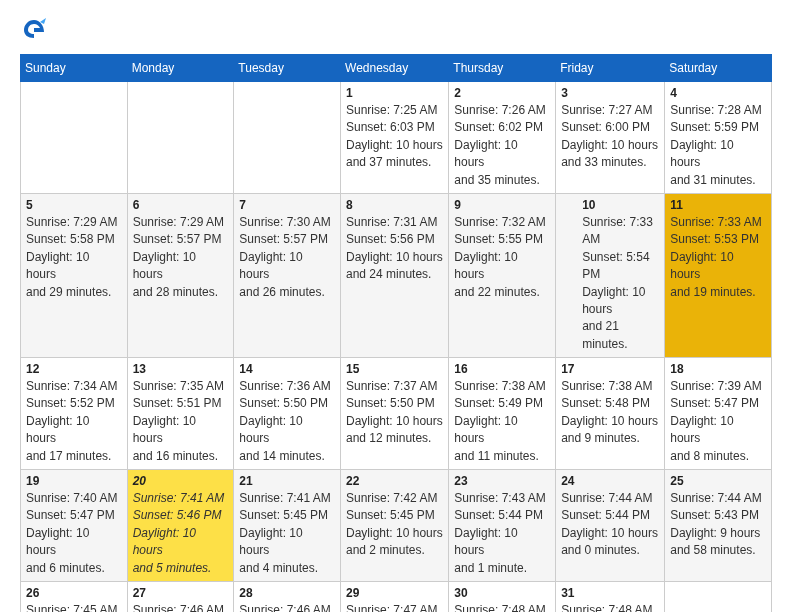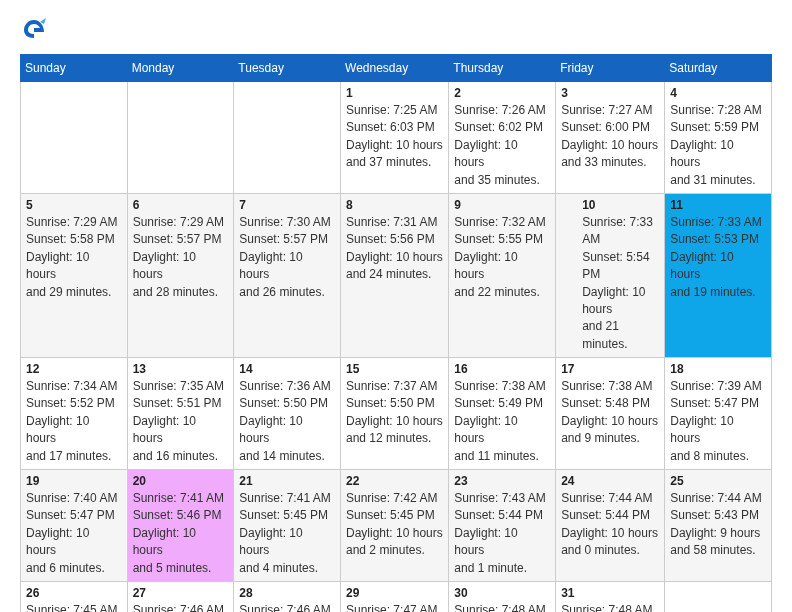--- a/index.html
+++ b/index.html
@@ -160,21 +160,21 @@
             <div class="day-info">Sunrise: 7:31 AM<br>Sunset: 5:56 PM<br>Daylight: 10 hours<br>and 24 minutes.</div>
           </td>
           <td style="background: rgb(245, 245, 245);">
             <div class="day-num">9</div>
             <div class="day-info">Sunrise: 7:32 AM<br>Sunset: 5:55 PM<br>Daylight: 10 hours<br>and 22 minutes.</div>
           </td>
           <td style="background: rgb(245, 245, 245); padding-left: 26px;">
             <div class="day-num">10</div>
             <div class="day-info">Sunrise: 7:33 AM<br>Sunset: 5:54 PM<br>Daylight: 10 hours<br>and 21 minutes.</div>
           </td>
-          <td style="background: #0ea5e9;">
+          <td style="background: #eab308;">
             <div class="day-num">11</div>
             <div class="day-info">Sunrise: 7:33 AM<br>Sunset: 5:53 PM<br>Daylight: 10 hours<br>and 19 minutes.</div>
           </td>
         </tr>
         <tr>
           <td>
             <div class="day-num">12</div>
             <div class="day-info">Sunrise: 7:34 AM<br>Sunset: 5:52 PM<br>Daylight: 10 hours<br>and 17 minutes.</div>
           </td>
           <td>
@@ -200,21 +200,21 @@
           <td>
             <div class="day-num">18</div>
             <div class="day-info">Sunrise: 7:39 AM<br>Sunset: 5:47 PM<br>Daylight: 10 hours<br>and 8 minutes.</div>
           </td>
         </tr>
         <tr>
           <td style="background: rgb(245, 245, 245);">
             <div class="day-num">19</div>
             <div class="day-info">Sunrise: 7:40 AM<br>Sunset: 5:47 PM<br>Daylight: 10 hours<br>and 6 minutes.</div>
           </td>
-          <td style="background: #f0abfc;">
+          <td style="background: #fde047; font-style: italic;">
             <div class="day-num">20</div>
             <div class="day-info">Sunrise: 7:41 AM<br>Sunset: 5:46 PM<br>Daylight: 10 hours<br>and 5 minutes.</div>
           </td>
           <td style="background: rgb(245, 245, 245); margin-left: 39px;">
             <div class="day-num">21</div>
             <div class="day-info">Sunrise: 7:41 AM<br>Sunset: 5:45 PM<br>Daylight: 10 hours<br>and 4 minutes.</div>
           </td>
           <td style="background: rgb(245, 245, 245);">
             <div class="day-num">22</div>
             <div class="day-info">Sunrise: 7:42 AM<br>Sunset: 5:45 PM<br>Daylight: 10 hours<br>and 2 minutes.</div>

